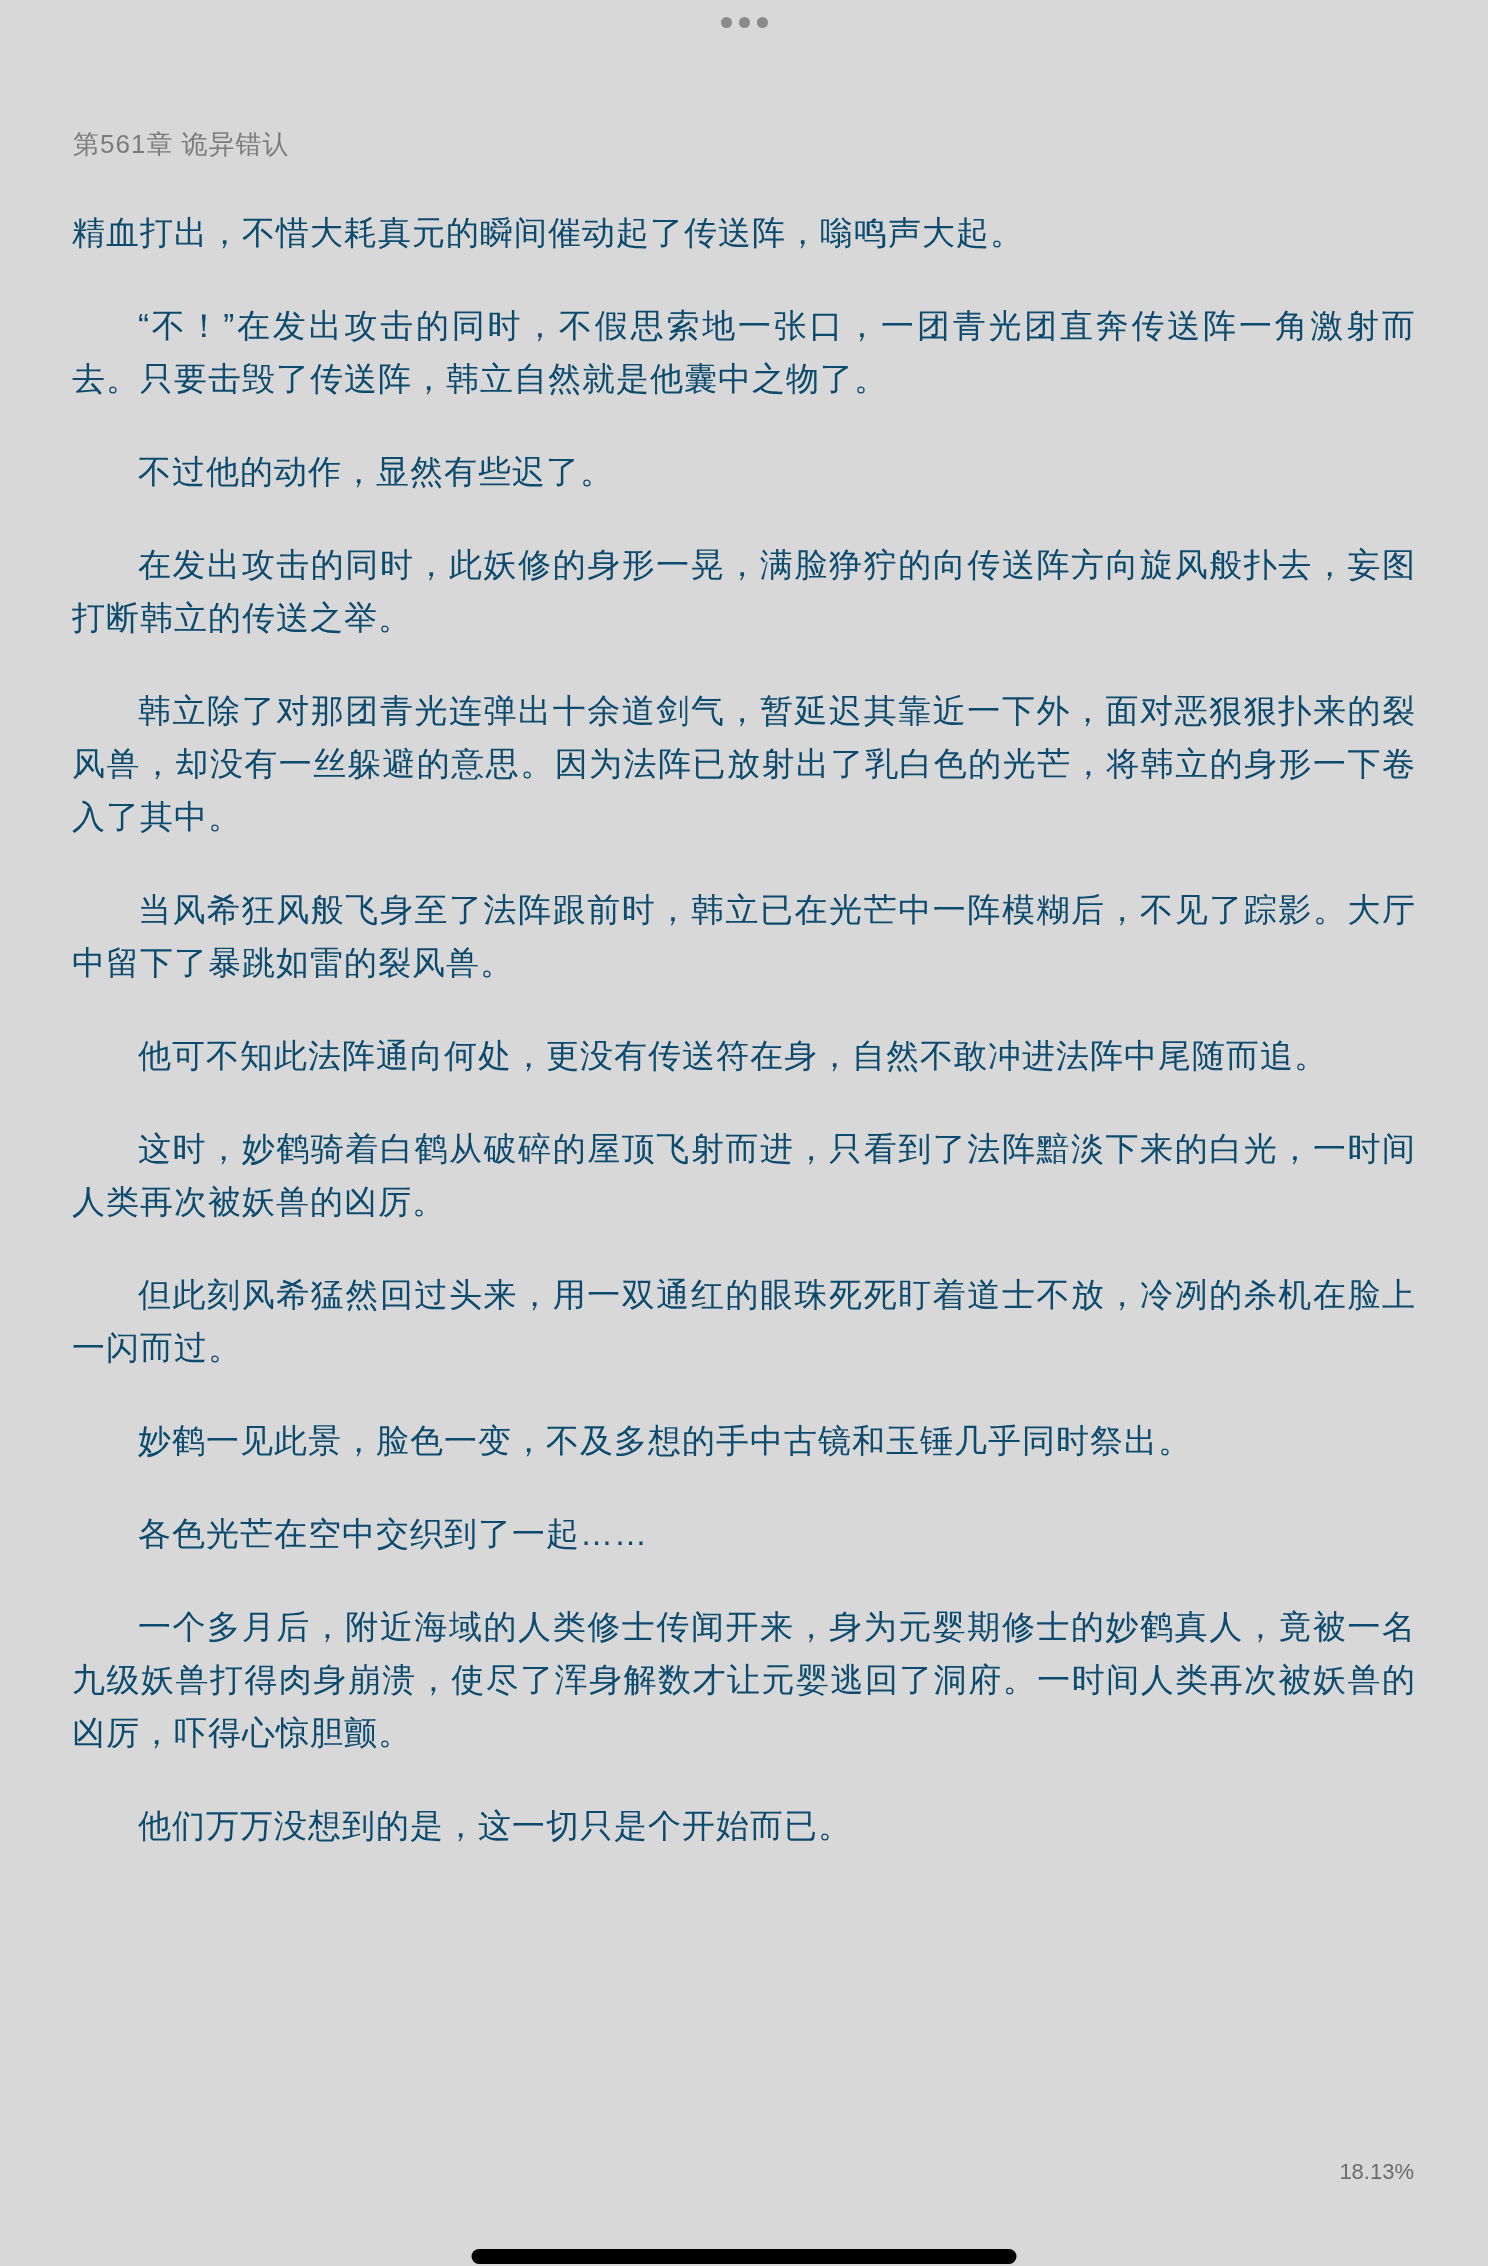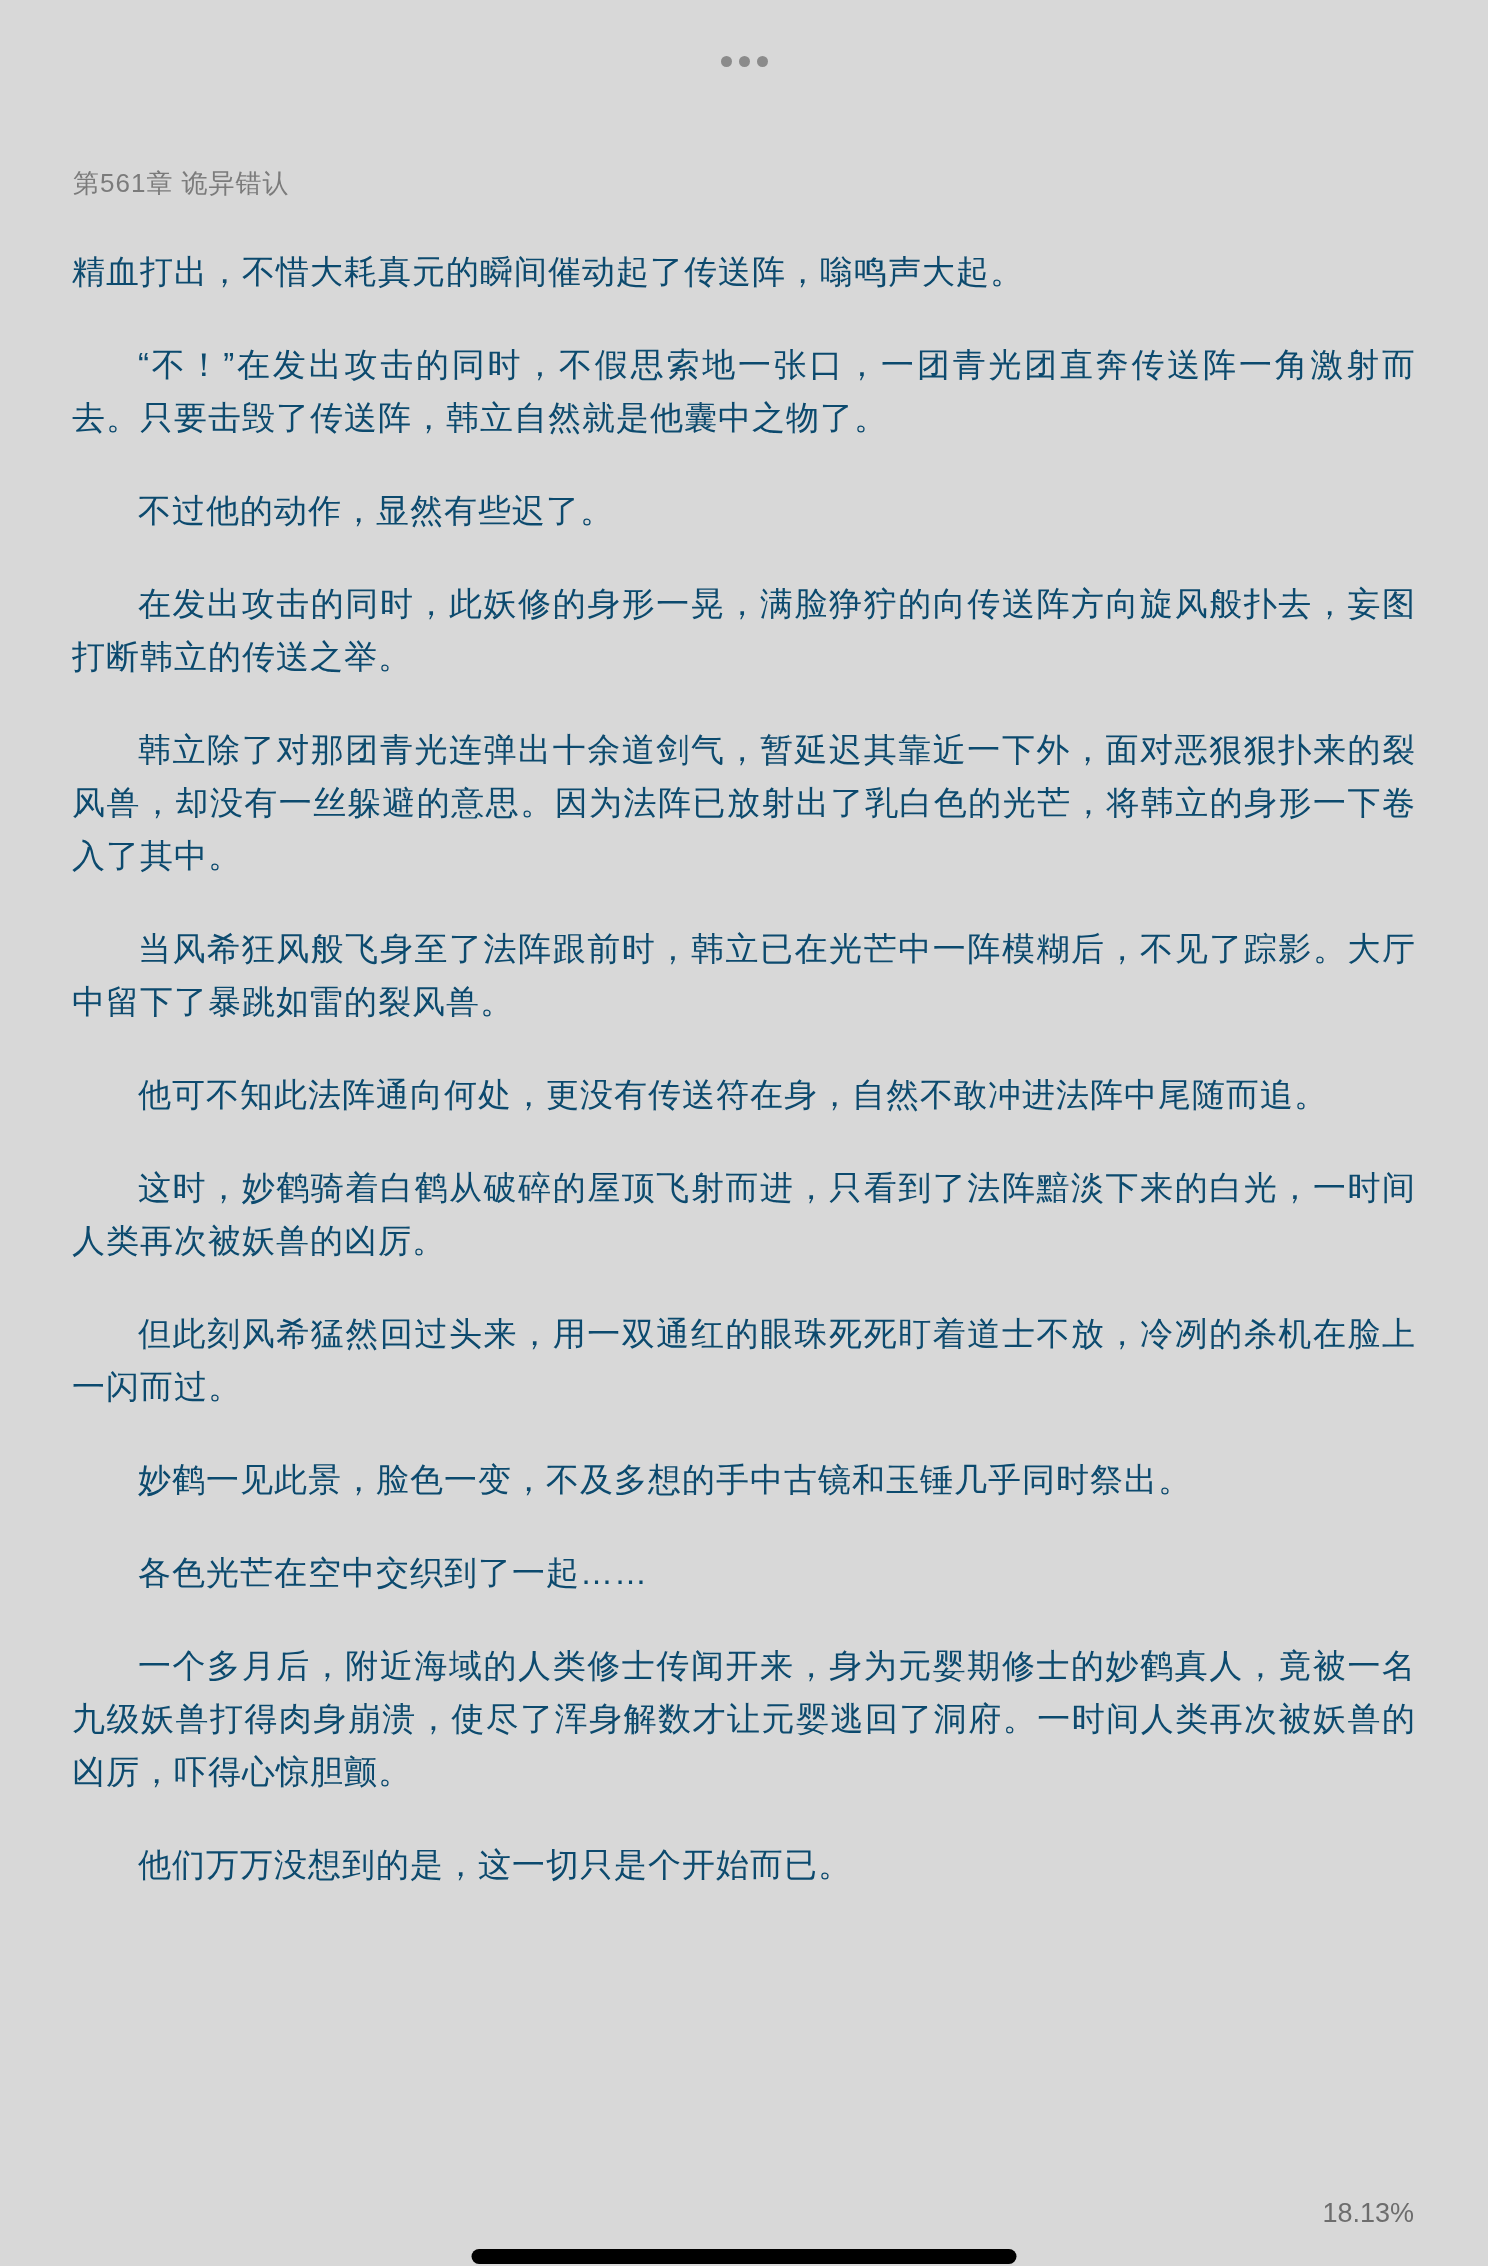--- a/index.html
+++ b/index.html
@@ -10,21 +10,20 @@
     width: 1488px;
     height: 2266px;
     background: #d8d8d8;
     font-family: "Liberation Sans", sans-serif;
     overflow: hidden;
     position: relative;
   }
   .screen {
     position: absolute;
     inset: 0;
-    margin-top: 39px;
   }
   
   .mt-pill {
     position: absolute;
     top: 17px;
     left: 0;
     right: 0;
     display: flex;
     justify-content: center;
     align-items: center;
@@ -64,21 +63,21 @@
     text-indent: 2em;
   }
   .chapter-body p.no-indent {
     text-indent: 0;
   }
   
   .progress {
     position: absolute;
     top: 2159px;
     right: 74px;
-    font-size: 27px;
+    font-size: 22px;
     color: #6d6d6d;
   }
   
   .home-bar {
     position: absolute;
     bottom: 2px;
     left: 50%;
     transform: translateX(-50%);
     width: 545px;
     height: 15px;

